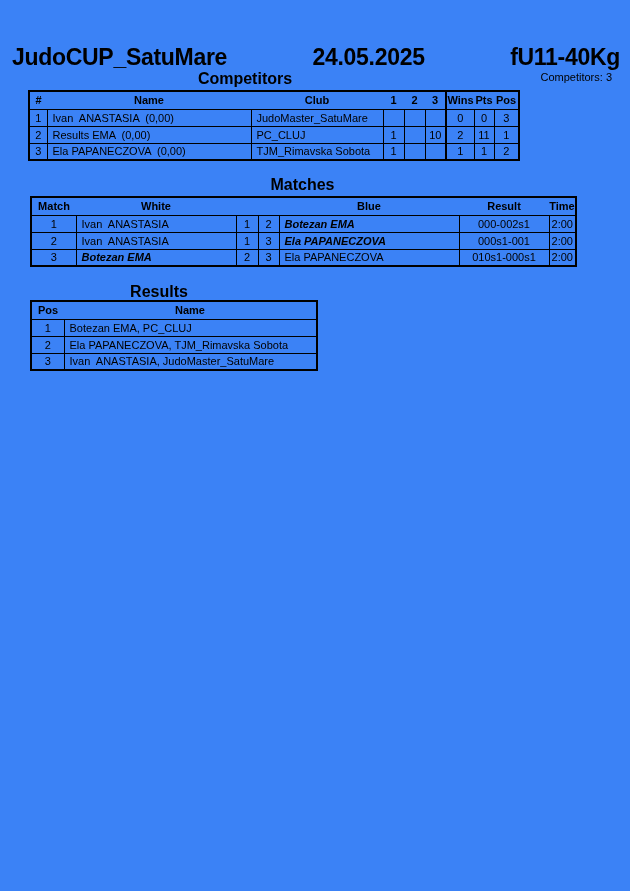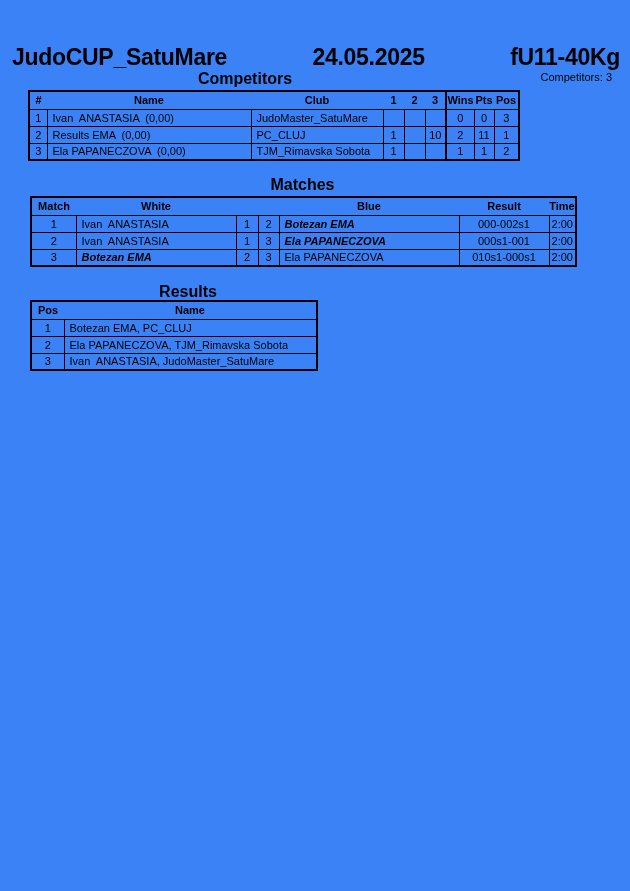--- a/index.html
+++ b/index.html
@@ -21,21 +21,21 @@
   .sub-count {
     position:absolute; top:71px; right:18px;
     font-size:11px;
   }
   .section-label {
     position:absolute; text-align:center;
     font-size:16px; font-weight:bold;
   }
   #lbl-competitors { left:28px; width:434px; top:70px; }
   #lbl-matches     { left:30px; width:545px; top:176px; }
-  #lbl-results     { left:45px; width:286px; top:283px; }
+  #lbl-results     { left:16px; width:286px; top:283px; }
 
   
   table {
     position:absolute;
     border-collapse:collapse;
     table-layout:fixed;
     border:2px solid #000;
     font-size:11px;
   }
   #tbl-competitors { left:28px; top:90px;  width:490px; }

